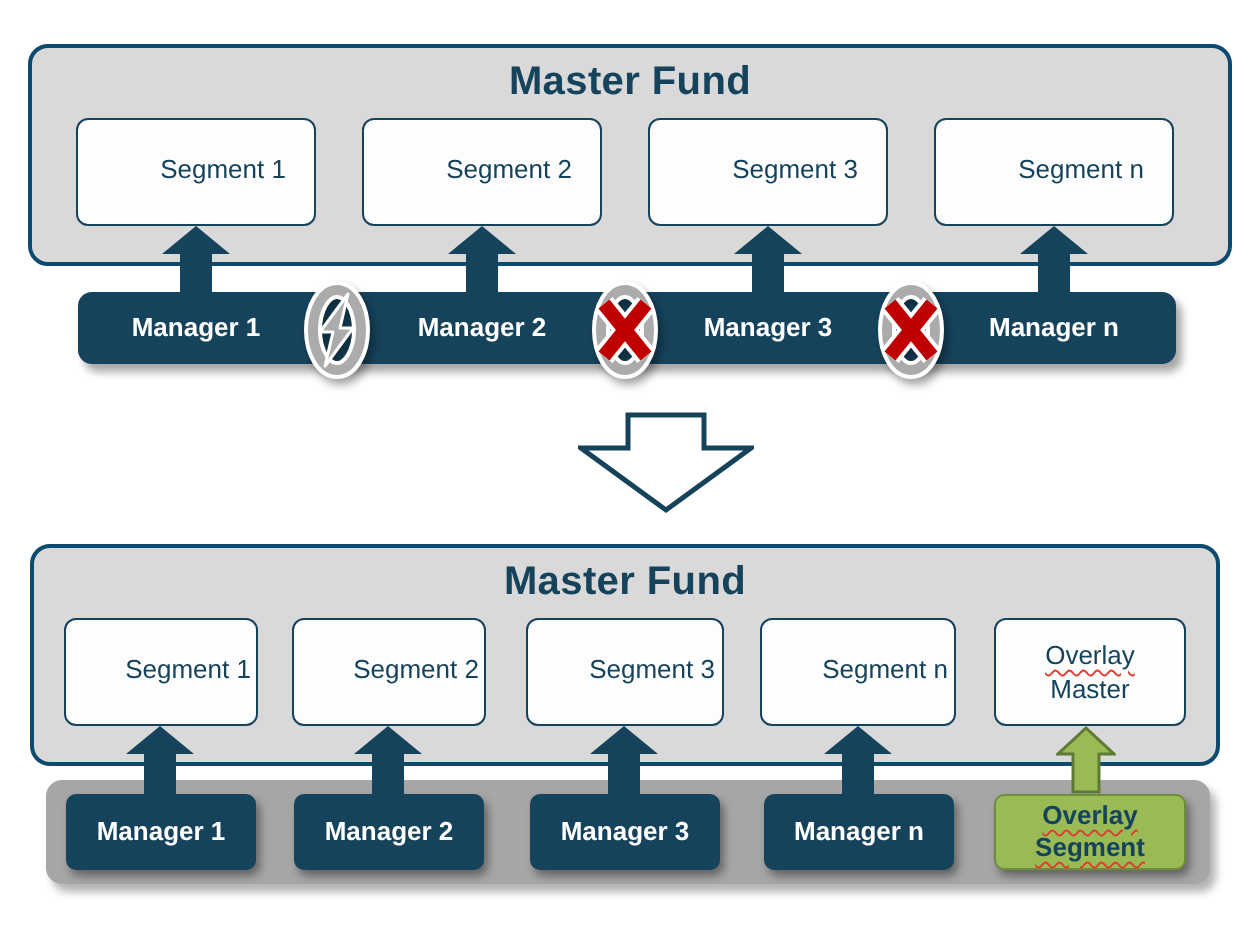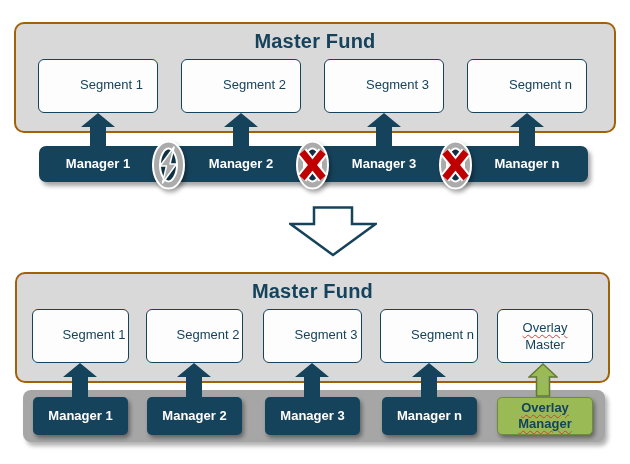--- a/index.html
+++ b/index.html
@@ -1,18 +1,18 @@
 <!DOCTYPE html>
 <html><head>
 <meta charset="utf-8">
 <style>
   html,body{margin:0;padding:0;background:#fff;}
   .canvas{position:relative;width:630px;height:464px;background:#ffffff;
           font-family:"Liberation Sans",sans-serif;overflow:hidden;}
-  .container{position:absolute;background:#D9D9D9;border:2px solid #a16207;
+  .container{position:absolute;background:#D9D9D9;border:2px solid #0c4a6e;
              border-radius:10px;box-sizing:border-box;z-index:1;}
   .fund-title{text-align:center;font-weight:bold;font-size:20px;color:#16435C;
               margin-top:6px;letter-spacing:.2px;}
   .segbox{position:absolute;background:#FDFDFD;border:1.5px solid #16435C;border-radius:6px;
           color:#16435C;font-size:13px;text-align:center;box-sizing:border-box;z-index:2;}
   .seg-single{line-height:50px;padding-left:27px;}
   .seg-double{line-height:17px;padding-top:9px;}
   .managerbar{position:absolute;background:#16435C;border-radius:7px;
               box-shadow:3px 4px 4px rgba(0,0,0,.35);z-index:3;}
   .mlabel{position:absolute;color:#ffffff;font-weight:bold;font-size:13px;
@@ -147,16 +147,16 @@
   </span>
 
   <div class="graybar" style="left:23px;top:390px;width:582px;height:52px;"></div>
 
   <div class="mgrbox" style="left:33px;top:397px;width:95px;height:38px;">Manager 1</div>
   <div class="mgrbox" style="left:147px;top:397px;width:95px;height:38px;">Manager 2</div>
   <div class="mgrbox" style="left:265px;top:397px;width:95px;height:38px;">Manager 3</div>
   <div class="mgrbox" style="left:382px;top:397px;width:95px;height:38px;">Manager n</div>
   <div class="mgrbox overlaybox" style="left:497px;top:397px;width:96px;height:38px;line-height:16px;">
     <span class="squiggle">Overlay</span><br>
-    <span class="squiggle">Manager</span>
+    <span class="squiggle">Segment</span>
   </div>
 
 </div>
 
 </body></html>

